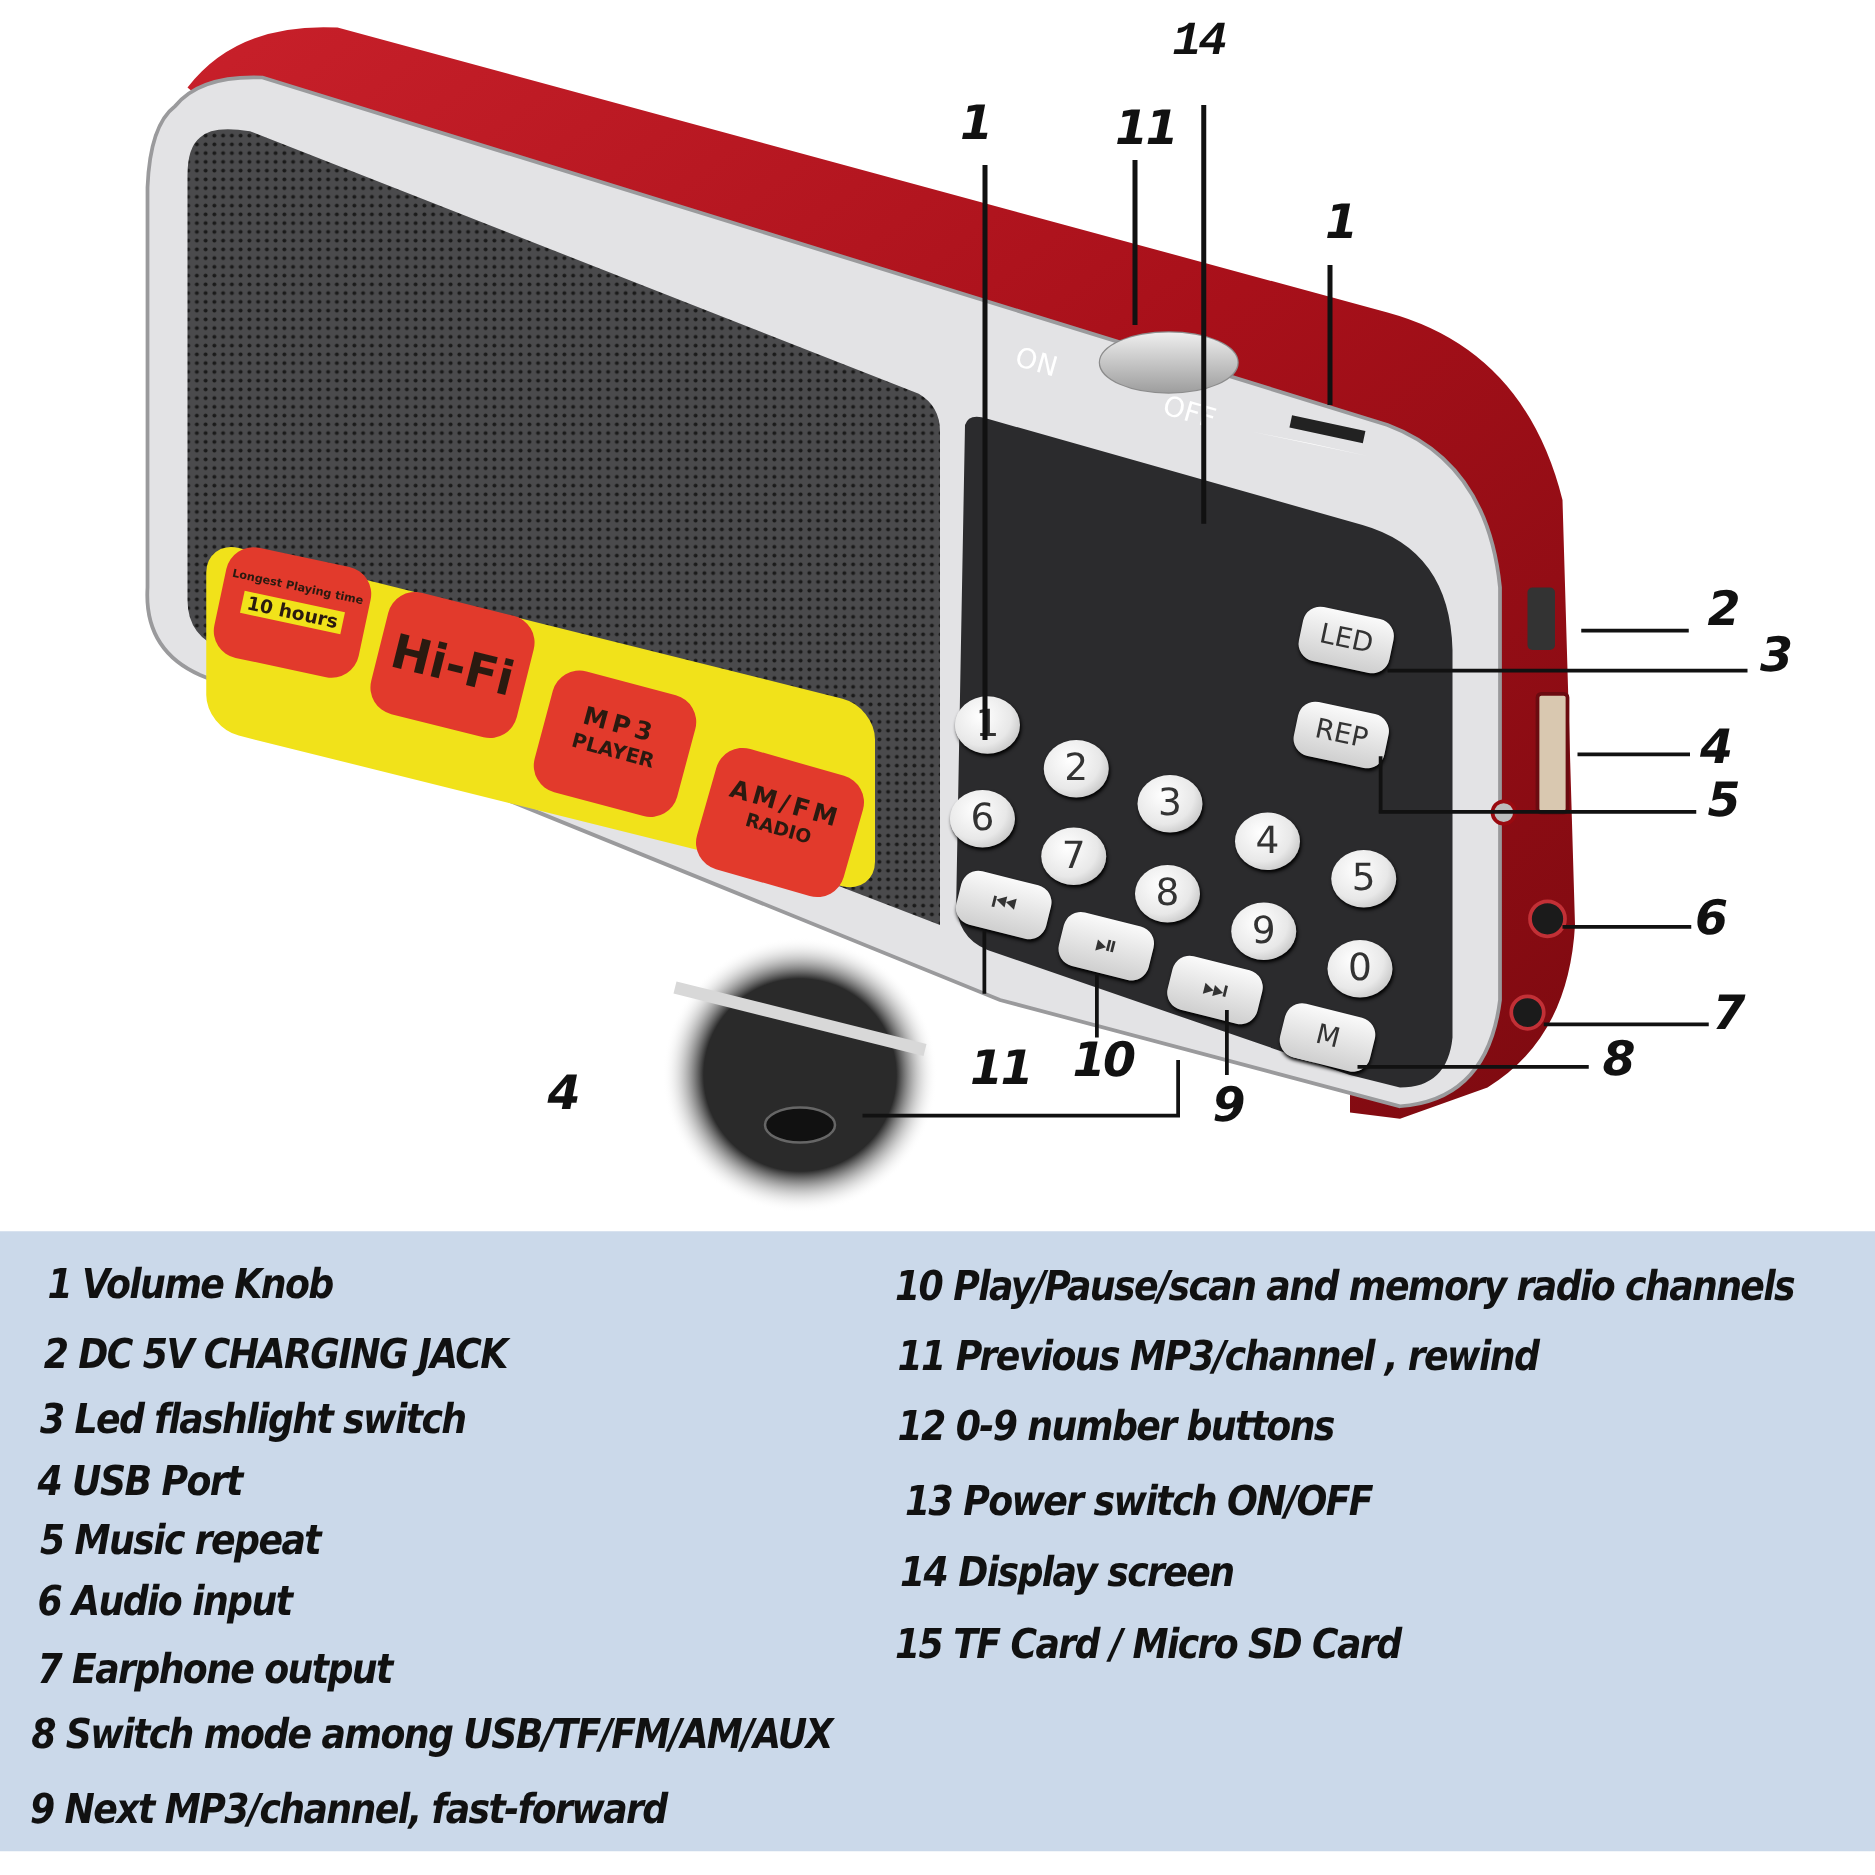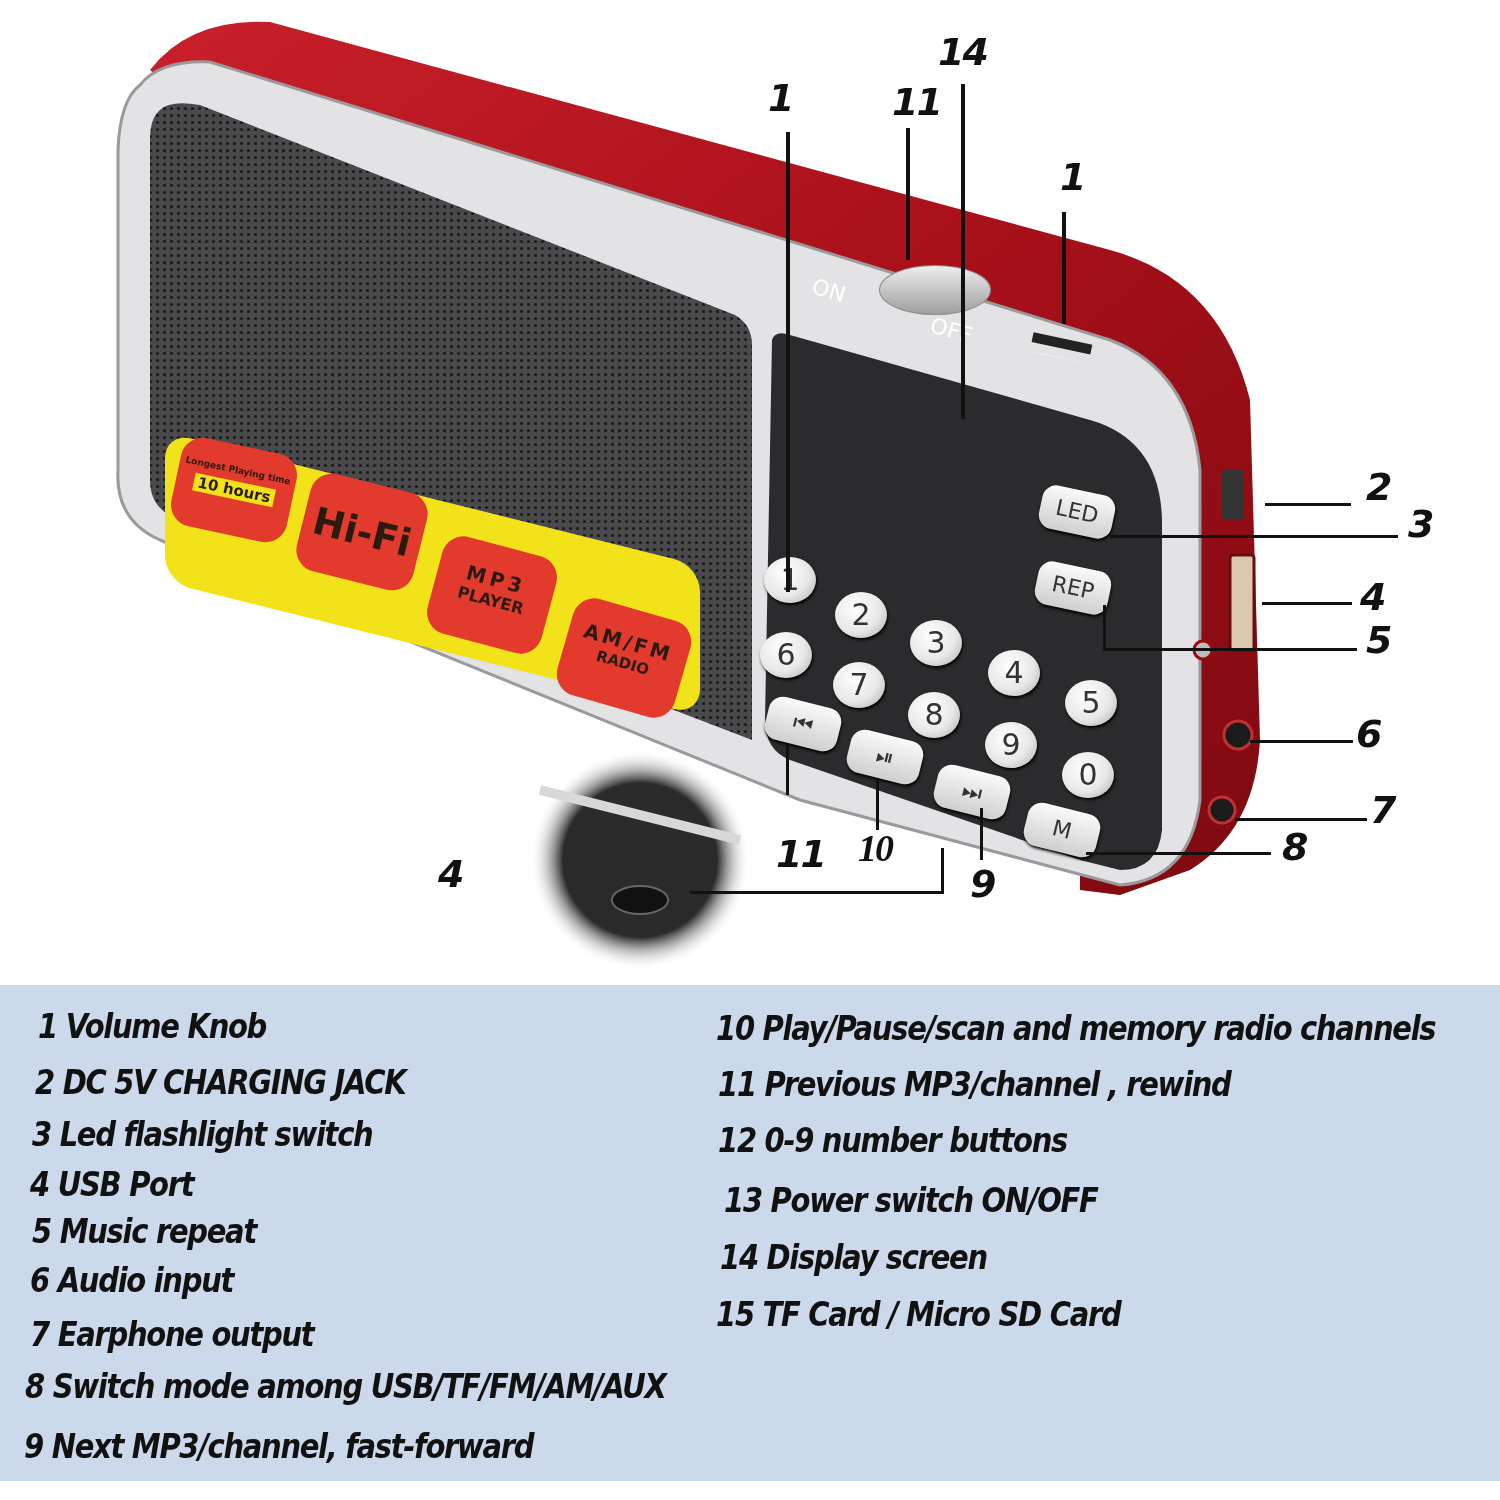--- a/index.html
+++ b/index.html
@@ -115,25 +115,25 @@
 
   <div class="callout" style="left:1060px;top:155px;">1</div>
   <div class="callout" style="left:1366px;top:465px;">2</div>
   <div class="callout" style="left:1408px;top:502px;">3</div>
   <div class="callout" style="left:1360px;top:575px;">4</div>
   <div class="callout" style="left:1366px;top:618px;">5</div>
   <div class="callout" style="left:1356px;top:712px;">6</div>
   <div class="callout" style="left:1370px;top:788px;">7</div>
   <div class="callout" style="left:1282px;top:825px;">8</div>
   <div class="callout" style="left:970px;top:862px;">9</div>
-  <div class="callout" style="left:858px;top:826px;font-family:Liberation Serif, serif;">10</div>
+  <div class="callout" style="left:858px;top:826px;">10</div>
   <div class="callout" style="left:776px;top:832px;">11</div>
   <div class="callout" style="left:768px;top:76px;">1</div>
   <div class="callout" style="left:892px;top:80px;">11</div>
-  <div class="callout" style="left:938px;top:30px;">14</div>
+  <div class="callout" style="left:938px;top:12px;font-family:Liberation Mono, monospace;">14</div>
   <div class="callout" style="left:438px;top:852px;">4</div>
 </div>
 
 <div class="legend">
   <div class="item" style="left:38px;top:22px;">1 Volume Knob</div>
   <div class="item" style="left:35px;top:78px;">2  DC 5V CHARGING JACK</div>
   <div class="item" style="left:32px;top:130px;">3  Led flashlight switch</div>
   <div class="item" style="left:30px;top:180px;">4 USB Port</div>
   <div class="item" style="left:32px;top:227px;">5 Music repeat</div>
   <div class="item" style="left:30px;top:276px;">6 Audio input</div>

